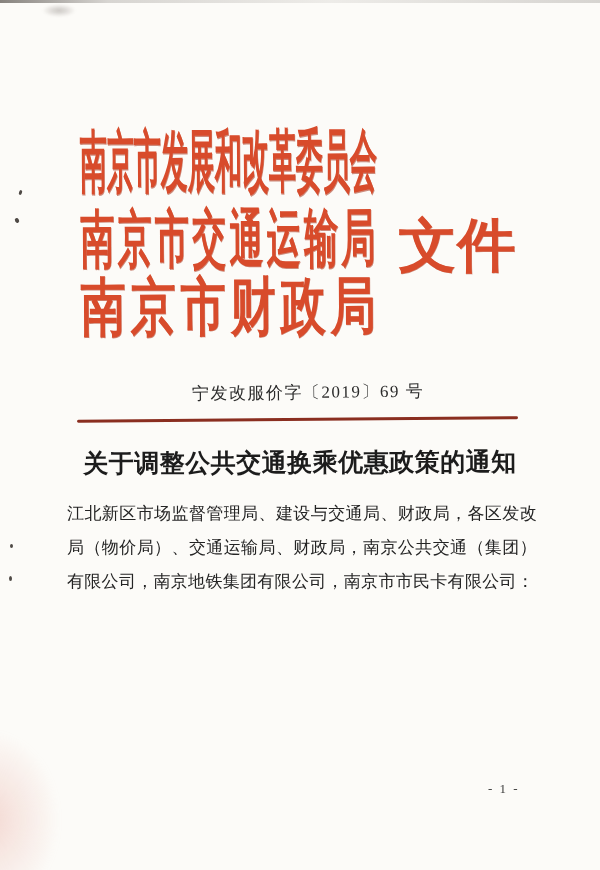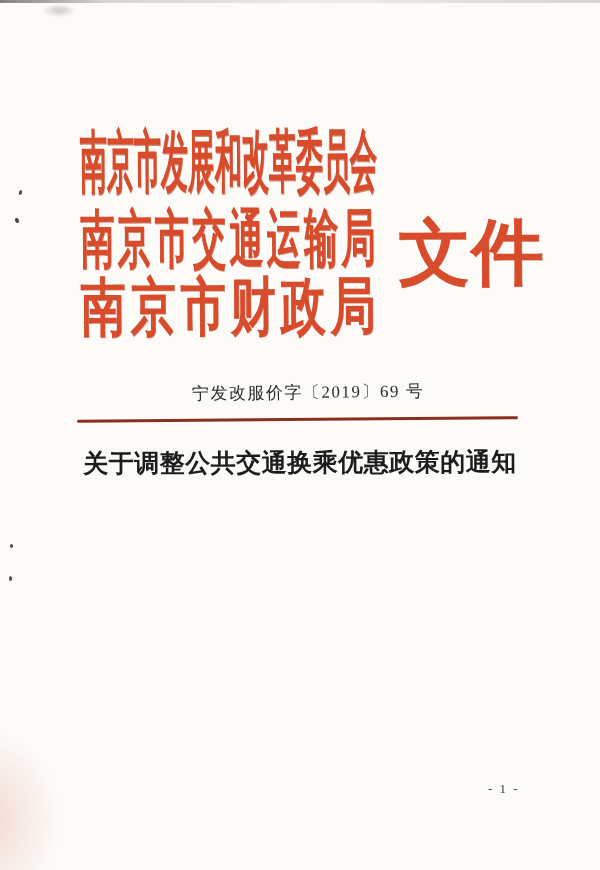--- a/index.html
+++ b/index.html
@@ -50,21 +50,21 @@
     color:var(--red); font-weight:bold; line-height:1;
     transform-origin:50% 0;
     text-shadow:0.5px 0.5px 0 rgba(166,48,22,.55);
     white-space:nowrap;
   }
   .issuer-line-1{ top:129px; font-size:27px; transform:scaleY(2.5); }
   .issuer-line-2{ top:208px; font-size:34px; transform:scaleY(1.85); }
   .issuer-line-3{ top:276px; font-size:45px; transform:scaleY(1.40); }
   .doc-type{
     position:absolute; left:398px; top:218px;
-    font-size:72px; font-weight:bold; color:var(--red);
+    font-size:58px; font-weight:bold; color:var(--red);
     line-height:1; letter-spacing:1px;
     text-shadow:0.5px 0.5px 0 rgba(166,48,22,.55);
   }
   
   .doc-number{
     position:absolute; left:0; top:381px; width:600px;
     padding-left:16px; text-align:center;
     font-size:17px; letter-spacing:1.5px; color:#2b2b2b;
     transform:rotate(-0.7deg);
   }
@@ -134,20 +134,21 @@
     <div class="doc-type">文件</div>
   </div>
 
   <div class="doc-number">宁发改服价字〔2019〕69 号</div>
 
   <div class="divider"></div>
 
   <h1 class="title">关于调整公共交通换乘优惠政策的通知</h1>
 
   <div class="body-text">
+    <p class="recipients">江北新区市场监督管理局、建设与交通局、财政局，各区发改局（物价局）、交通运输局、财政局，南京公共交通（集团）有限公司，南京地铁集团有限公司，南京市市民卡有限公司：</p>
   </div>
 
   <div class="page-number">- 1 -</div>
 
   <div class="speck speck-1"></div>
   <div class="speck speck-2"></div>
   <div class="speck speck-3"></div>
   <div class="speck speck-4"></div>
   <div class="smudge-bottomleft"></div>
 

